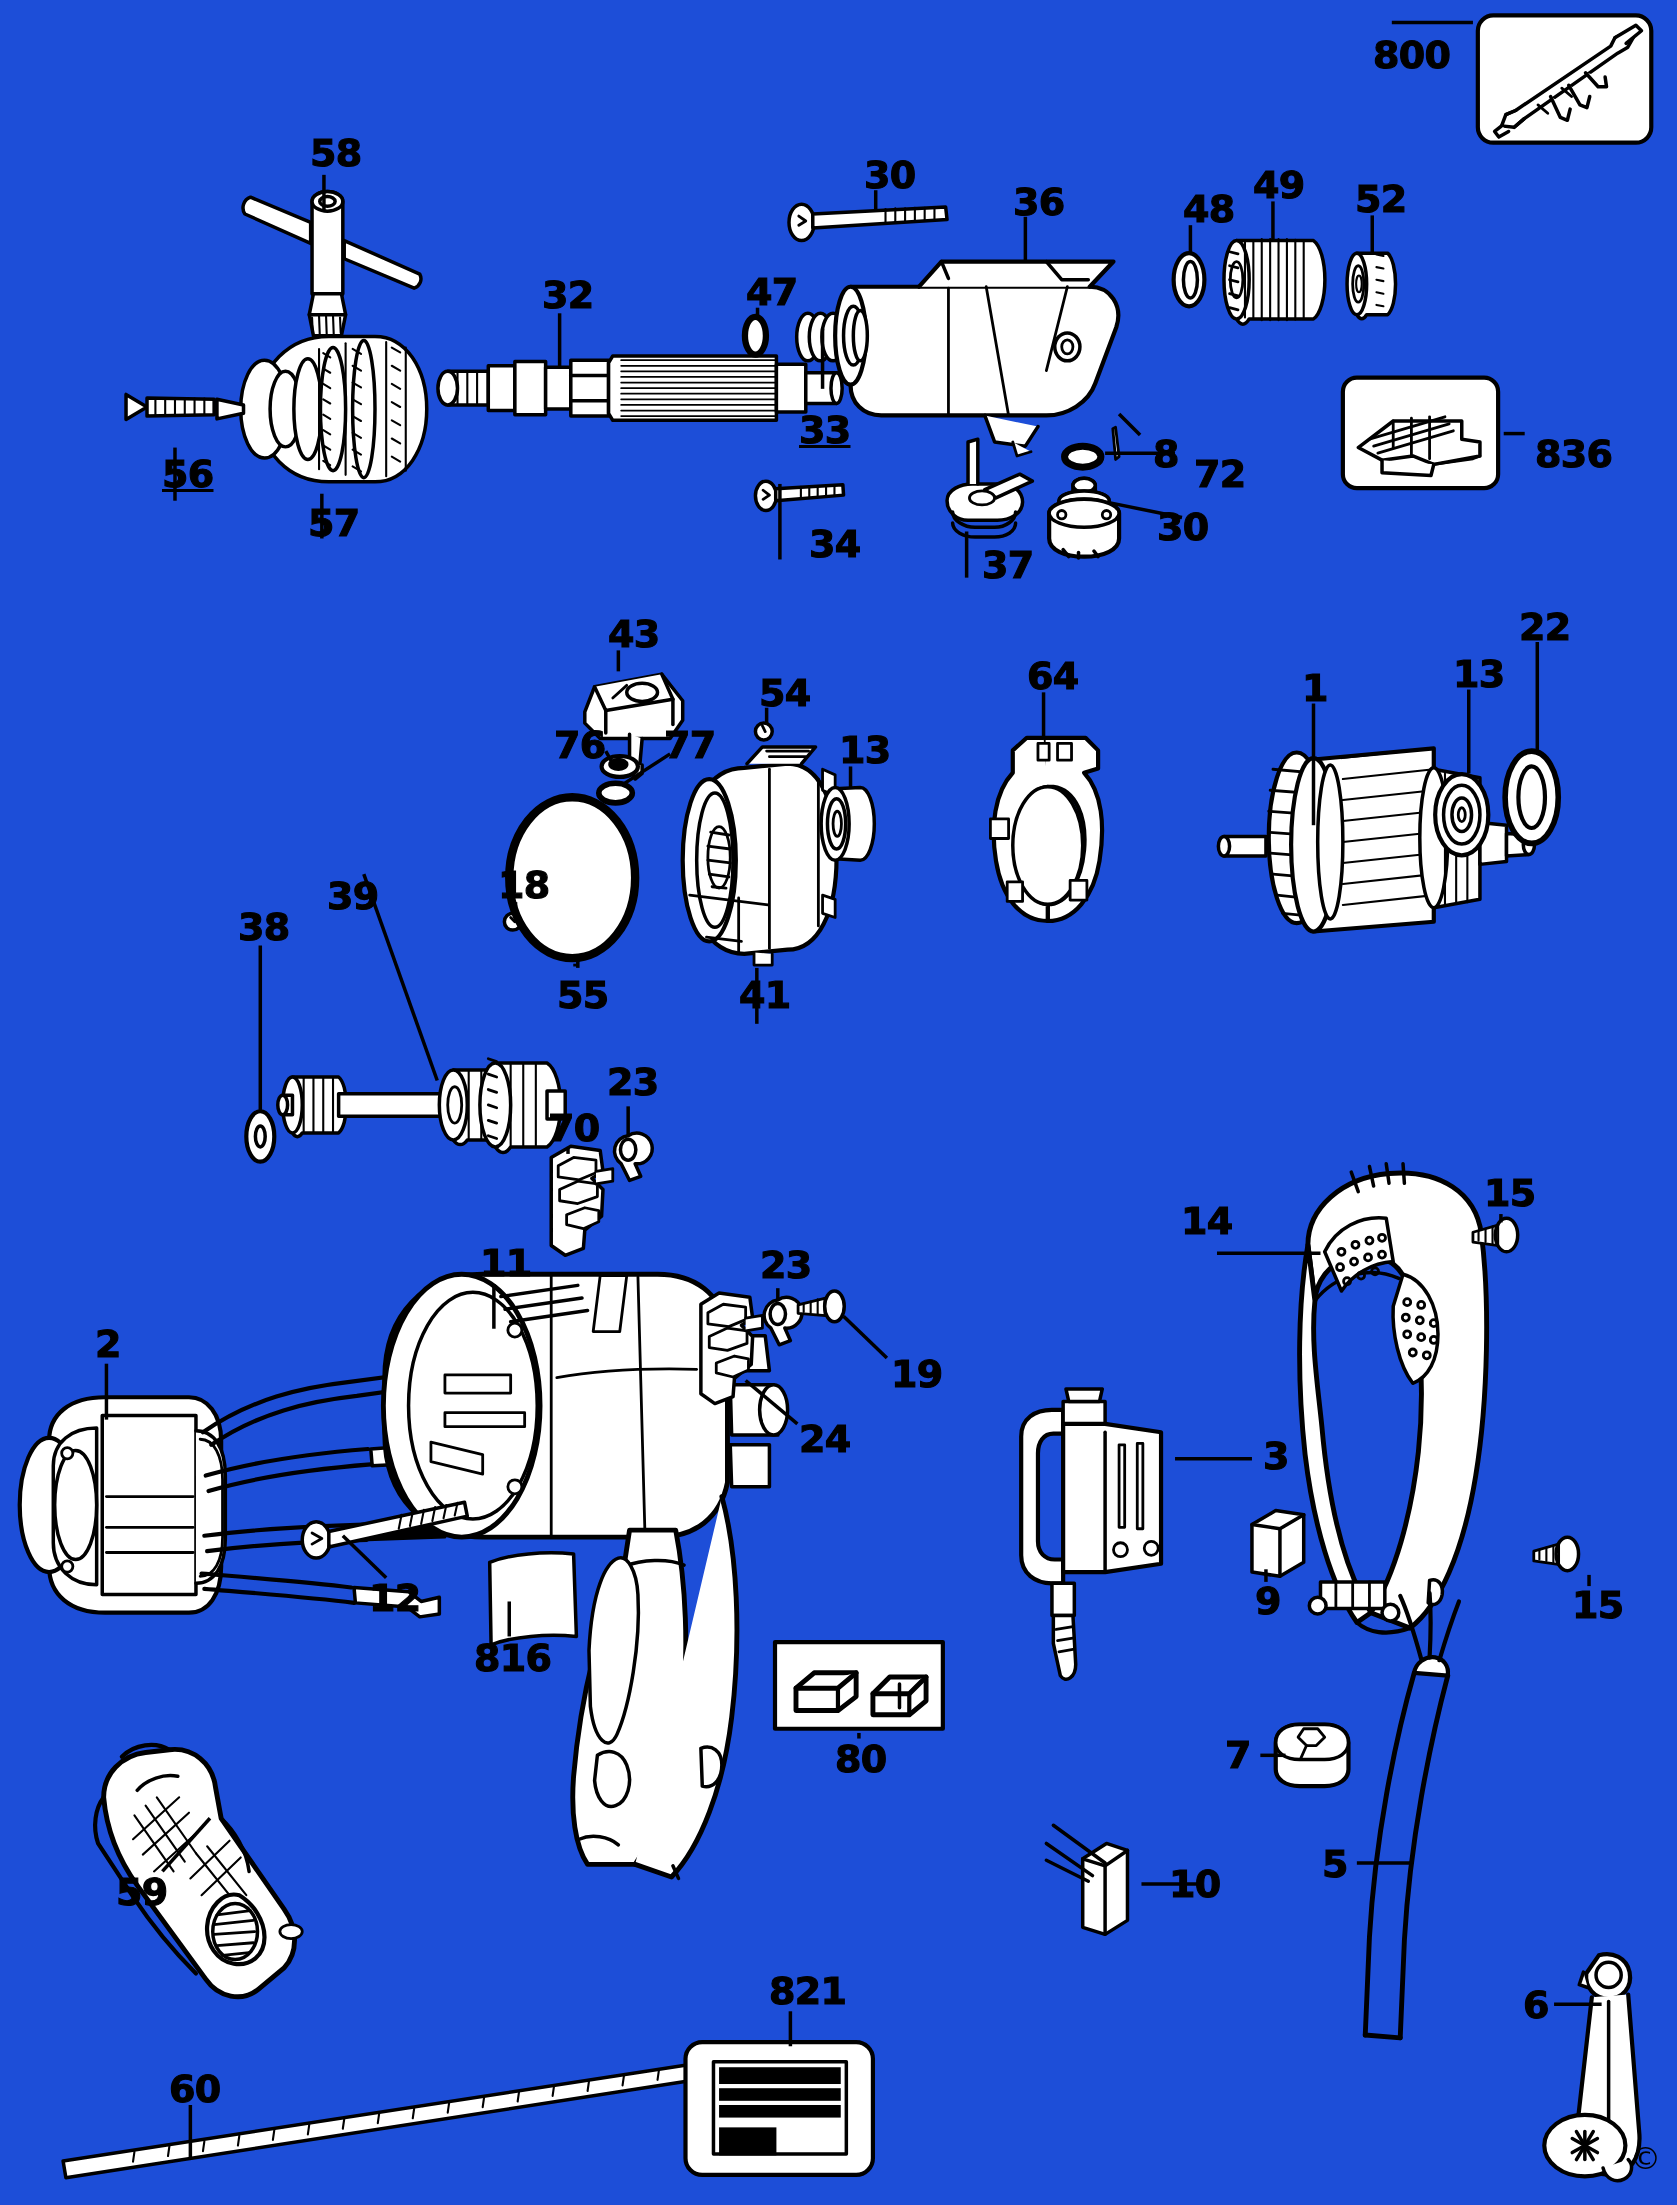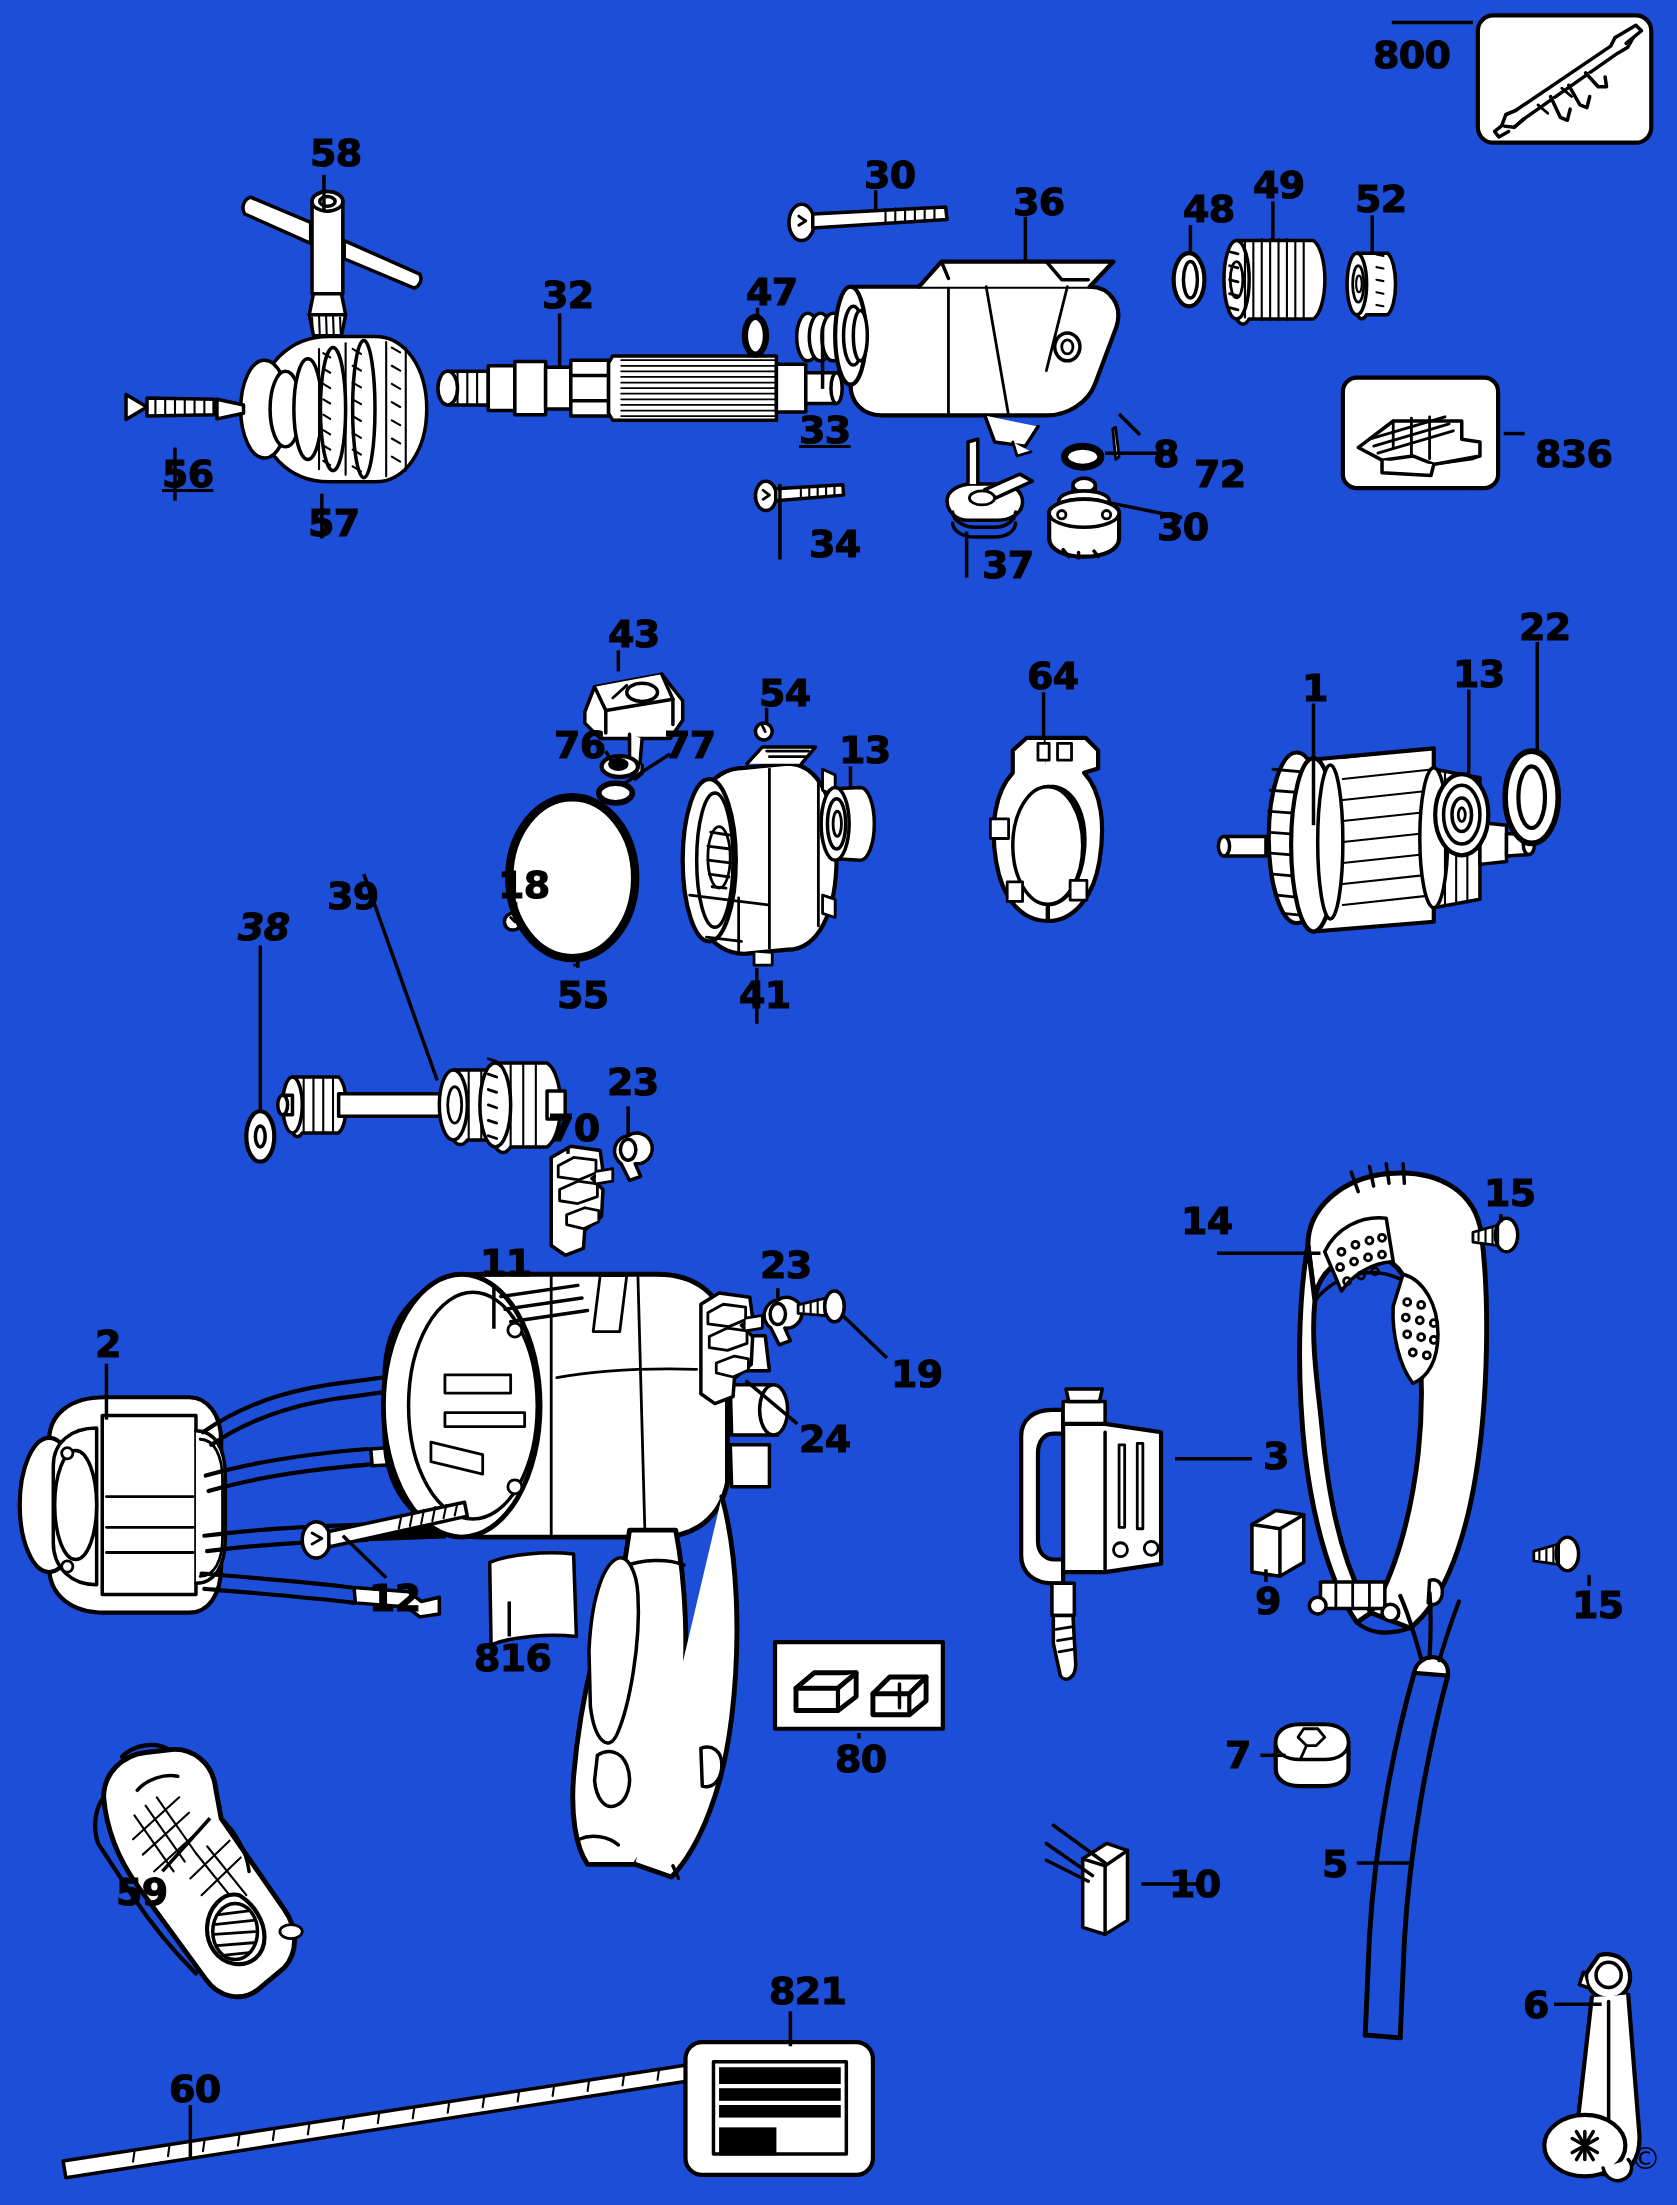--- a/index.html
+++ b/index.html
@@ -958,21 +958,21 @@
   <div class="lbl" style="left:759px;top:674px;">54</div>
   <div class="lbl" style="left:839px;top:731px;">13</div>
   <div class="lbl" style="left:1027px;top:657px;">64</div>
   <div class="lbl" style="left:1302px;top:669px;">1</div>
   <div class="lbl" style="left:1453px;top:655px;">13</div>
   <div class="lbl" style="left:1519px;top:608px;">22</div>
   <div class="lbl" style="left:554px;top:726px;">76</div>
   <div class="lbl" style="left:664px;top:726px;">77</div>
   <div class="lbl" style="left:327px;top:877px;">39</div>
   <div class="lbl" style="left:498px;top:866px;">18</div>
-  <div class="lbl" style="left:238px;top:908px;font-style:italic;">38</div>
+  <div class="lbl" style="left:238px;top:908px;">38</div>
   <div class="lbl" style="left:557px;top:976px;">55</div>
   <div class="lbl" style="left:739px;top:976px;">41</div>
   <div class="lbl" style="left:607px;top:1063px;">23</div>
   <div class="lbl" style="left:548px;top:1109px;">70</div>
   <div class="lbl" style="left:480px;top:1244px;">11</div>
   <div class="lbl" style="left:760px;top:1246px;">23</div>
   <div class="lbl" style="left:1181px;top:1202px;">14</div>
   <div class="lbl" style="left:1484px;top:1174px;">15</div>
   <div class="lbl" style="left:95px;top:1325px;">2</div>
   <div class="lbl" style="left:891px;top:1355px;">19</div>

